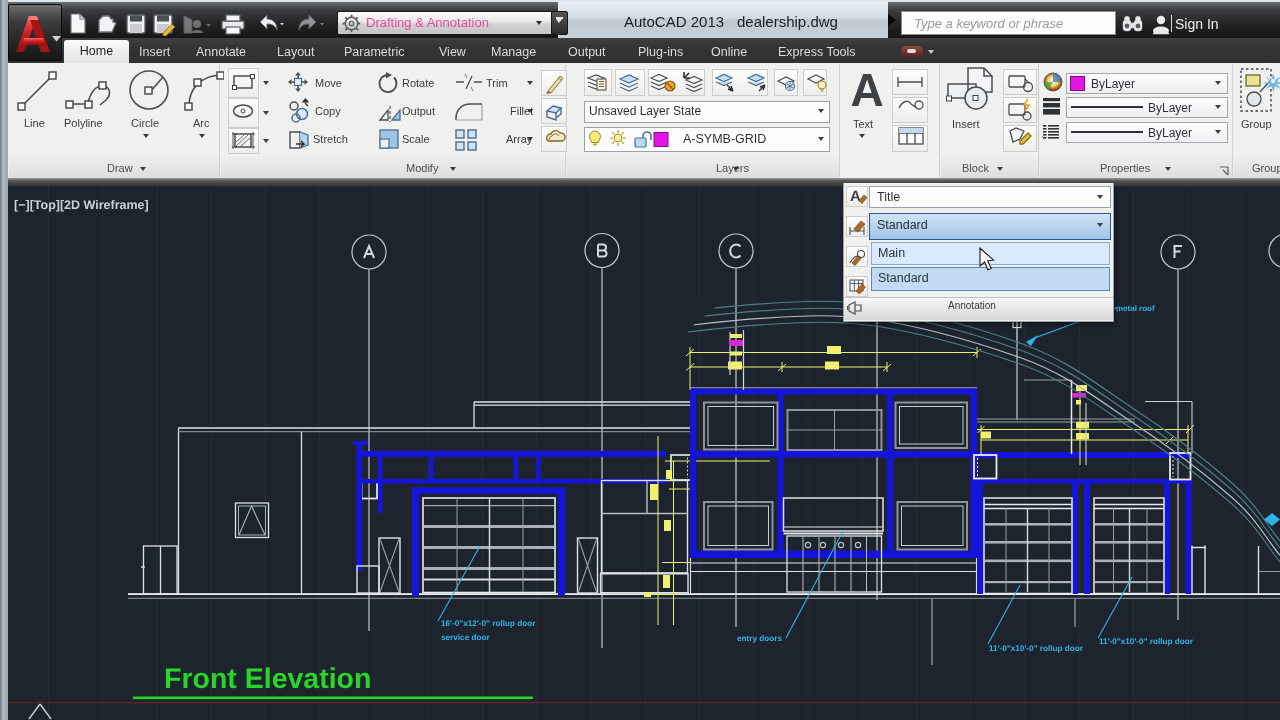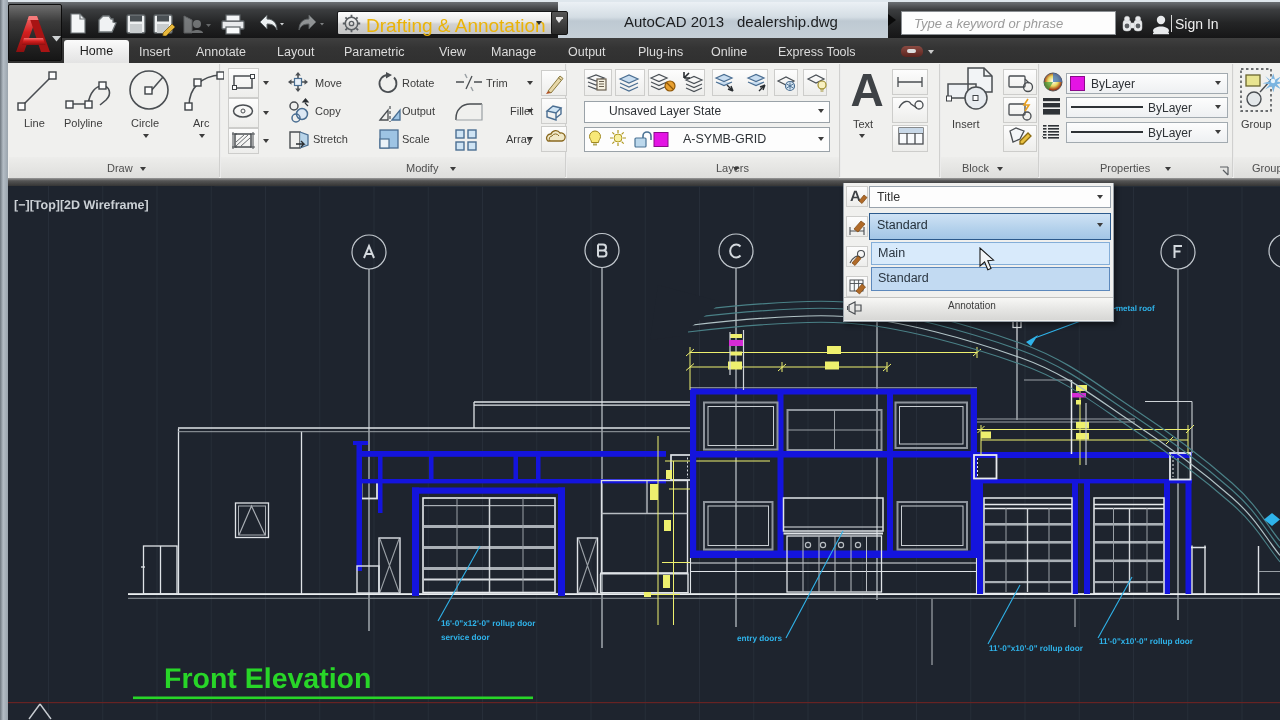--- a/index.html
+++ b/index.html
@@ -106,21 +106,21 @@
   </svg>
 
   <div class="abs" style="left:337px;top:11px;width:218px;height:24px;border:1px solid #17181a;border-radius:2px;background:linear-gradient(180deg,#fdfdfd 0,#e8e8e8 45%,#d2d2d2 55%,#c4c4c4 100%);"></div>
   <svg class="abs" style="left:342px;top:14px;" width="20" height="19" viewBox="0 0 20 19">
     <circle cx="9.5" cy="9.5" r="6.2" fill="none" stroke="#5a5e62" stroke-width="1.5"></circle>
     <circle cx="9.5" cy="9.5" r="2.2" fill="none" stroke="#5a5e62" stroke-width="1.3"></circle>
     <g stroke="#5a5e62" stroke-width="1.8">
       <path d="M9.5 0.8 v2.6 M9.5 15.6 v2.6 M0.8 9.5 h2.6 M15.6 9.5 h2.6 M3.4 3.4 l1.8 1.8 M14.3 14.3 l1.8 1.8 M15.6 3.4 l-1.8 1.8 M5.2 14.3 l-1.8 1.8"></path>
     </g>
   </svg>
-  <div class="abs" style="left:366px;top:15px;font-size:19px;color:#eab308;">Drafting &amp; Annotation</div>
+  <div class="abs" style="left:366px;top:15px;font-size:13px;color:#ec4899;">Drafting &amp; Annotation</div>
   <div class="abs darr" style="left:536px;top:21px;border-top-color:#2c2e30;"></div>
   <div class="abs" style="left:551px;top:11px;width:17px;height:24px;background:linear-gradient(180deg,#565656,#2b2b2b);border:1px solid #141414;border-radius:2px;"></div>
   <div class="abs darr" style="left:556px;top:19px;border-top-color:#e6e6e6;"></div>
   <div class="abs" style="left:556px;top:17px;width:7px;height:1.5px;background:#e6e6e6;"></div>
 
   <div class="abs" style="left:888px;top:14px;width:0;height:0;border-top:6px solid transparent;border-bottom:6px solid transparent;border-left:8px solid #0a0a0a;"></div>
   <div class="abs" style="left:901px;top:11px;width:215px;height:24px;background:#fdfdfd;border:1px solid #8a8e92;"></div>
   <div class="abs" style="left:914px;top:16px;font-size:13px;font-style:italic;color:#9a9a9a;">Type a keyword or phrase</div>
   <svg class="abs" style="left:1122px;top:15px;" width="22" height="20" viewBox="0 0 22 20">
     <g fill="#e8eaec" stroke="#caccce" stroke-width="0.5">
@@ -341,21 +341,21 @@
 
       <g transform="translate(220,0)">
         <path d="M2 8 l8 -4 8 4 -8 4 z"></path>
         <circle cx="16" cy="14" r="4" fill="#f8f0c0" stroke="#a09030"></circle>
         <path d="M14 18 h4 M14.5 20 h3" stroke="#a09030"></path>
       </g>
     </g>
   </svg>
 
   <div class="abs" style="left:584px;top:101px;width:246px;height:22px;background:#fdfdfd;border:1px solid #9aa2a8;"></div>
-  <div class="abs" style="left:589px;top:104px;font-size:12px;color:#2e3236;margin-left:20px;">Unsaved Layer State</div>
+  <div class="abs" style="left:589px;top:104px;font-size:12px;color:#2e3236;">Unsaved Layer State</div>
   <div class="abs darr" style="left:818px;top:109px;"></div>
 
   <div class="abs" style="left:584px;top:127px;width:246px;height:25px;background:#fdfdfd;border:1px solid #9aa2a8;"></div>
   <svg class="abs" style="left:588px;top:129px;" width="90" height="21" viewBox="0 0 90 21">
     <path d="M7 2 c3 0 5.5 2.5 5.5 5.5 c0 2.5 -2 3.5 -2 6 h-7 c0 -2.5 -2 -3.5 -2 -6 C1.5 4.5 4 2 7 2 z" fill="#f8e878" stroke="#a08820" stroke-width="1"></path>
     <path d="M5 14.5 h4 v2 h-4 z" fill="#b0a860"></path>
     <g transform="translate(22,0)">
       <circle cx="8" cy="9" r="4" fill="#f8f0a0" stroke="#b09820" stroke-width="1"></circle>
       <g stroke="#b09820" stroke-width="1.2">
           <path d="M8 1 v3 M8 14 v3 M0 9 h3 M13 9 h3 M2.3 3.3 l2.1 2.1 M11.6 12.6 l2.1 2.1 M13.7 3.3 l-2.1 2.1 M4.4 12.6 l-2.1 2.1"></path>

